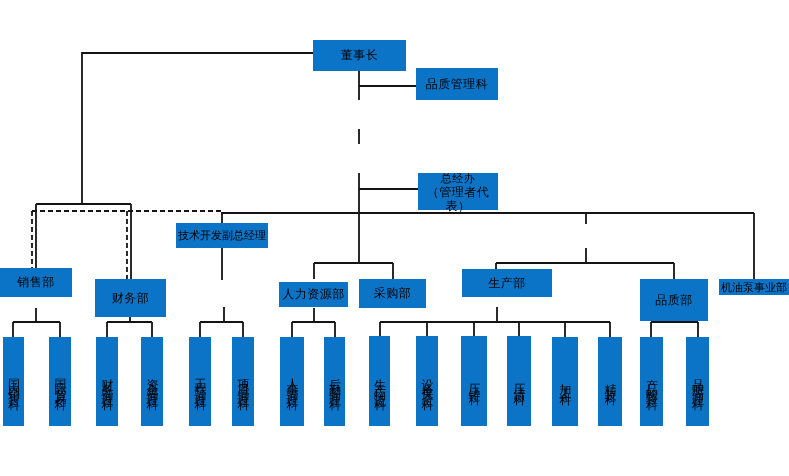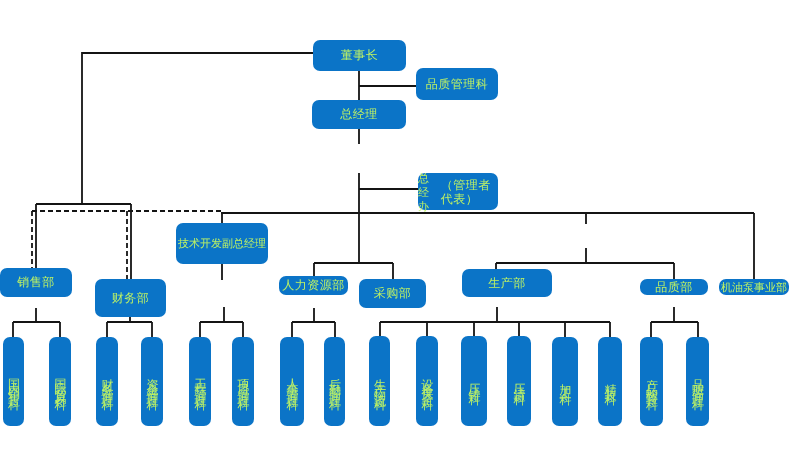--- a/index.html
+++ b/index.html
@@ -8,37 +8,36 @@
     width: 789px;
     height: 476px;
     background: var(--bg, #ffffff);
     font-family: "Liberation Sans", "DejaVu Sans", sans-serif;
     overflow: hidden;
   }
   #lines { position: absolute; left: 0; top: 0; }
   .nd {
     position: absolute;
     background: var(--blue, #0b74c7);
-    color: #bef264;
+    color: #000000;
     display: flex;
     align-items: center;
     justify-content: center;
     box-sizing: border-box;
-    text-align: left;
-    border-radius: 7px;
+    text-align: center;
   }
   .h  { font-size: 12px; letter-spacing: 0.5px; }
   .h.small { font-size: 11px; letter-spacing: 0; }
   .v  {
     font-size: 12px;
     writing-mode: vertical-rl;
     text-orientation: upright;
     letter-spacing: 5px;
   }
-  .two-line { flex-direction: row; line-height: 14px; }
+  .two-line { flex-direction: column; line-height: 14px; }
   .two-line .l1 { font-size: 11px; }
   .two-line .l2 { font-size: 12px; }
 </style>
 </head>
 <body>
 
 <div id="canvas">
 
   <svg id="lines" width="789" height="476" viewBox="0 0 789 476">
     <path fill="none" stroke="#141414" stroke-width="1.8" d="M313 53 H82 V204 M36 204 H131 M36 204 V280 M131 204 V280
@@ -51,33 +50,32 @@
              M130 308 V322 M107 322 H152 M107 322 V338 M152 322 V338
              M224 307 V322 M200 322 H243 M200 322 V338 M243 322 V338
              M314 308 V322 M292 322 H335 M292 322 V338 M335 322 V338
              M497 307 V322 M380 322 H610 M380 322 V337 M427 322 V337 M474 322 V337 M519 322 V337 M565 322 V338 M610 322 V338
              M674 307 V322 M651 322 H698 M651 322 V338 M698 322 V338"></path>
     <path fill="none" stroke="#141414" stroke-width="1.8" stroke-dasharray="5 3" d="M32 211 H221 M32 211 V280 M127 211 V280"></path>
   </svg>
 
   <div class="nd h" style="left:313px;top:40px;width:93px;height:31px">董事长</div>
   <div class="nd h" style="left:416px;top:68px;width:82px;height:32px">品质管理科</div>
-  <div class="nd h" style="left:312px;top:100px;width:94px;height:29px">总经理</div>
   <div class="nd h two-line" style="left:418px;top:173px;width:80px;height:37px">
     <div class="l1">总经办</div>
     <div class="l2">（管理者代表）</div>
   </div>
-  <div class="nd h small" style="left:176px;top:223px;width:92px;height:41px">技术开发副总经理</div>
+  <div class="nd h small" style="left:176px;top:223px;width:92px;height:25px">技术开发副总经理</div>
 
   <div class="nd h" style="left:0px;top:268px;width:72px;height:29px">销售部</div>
   <div class="nd h" style="left:95px;top:279px;width:71px;height:38px">财务部</div>
-  <div class="nd h" style="left:279px;top:276px;width:69px;height:19px">人力资源部</div>
+  <div class="nd h" style="left:279px;top:282px;width:69px;height:25px">人力资源部</div>
   <div class="nd h" style="left:359px;top:279px;width:67px;height:29px">采购部</div>
   <div class="nd h" style="left:462px;top:269px;width:90px;height:28px">生产部</div>
-  <div class="nd h" style="left:640px;top:279px;width:68px;height:16px">品质部</div>
+  <div class="nd h" style="left:640px;top:279px;width:68px;height:42px">品质部</div>
   <div class="nd h small" style="left:719px;top:279px;width:70px;height:16px">机油泵事业部</div>
 
   <div class="nd v" style="left:3px;top:337px;width:21px;height:89px">国内销售科</div>
   <div class="nd v" style="left:49px;top:337px;width:22px;height:89px">国际贸易科</div>
   <div class="nd v" style="left:96px;top:337px;width:22px;height:89px">财务管理科</div>
   <div class="nd v" style="left:141px;top:337px;width:22px;height:89px">资金管理科</div>
   <div class="nd v" style="left:189px;top:337px;width:22px;height:89px">工程管理科</div>
   <div class="nd v" style="left:232px;top:337px;width:22px;height:89px">项目管理科</div>
   <div class="nd v" style="left:280px;top:337px;width:24px;height:89px">人事管理科</div>
   <div class="nd v" style="left:324px;top:337px;width:21px;height:89px">后勤管理科</div>

